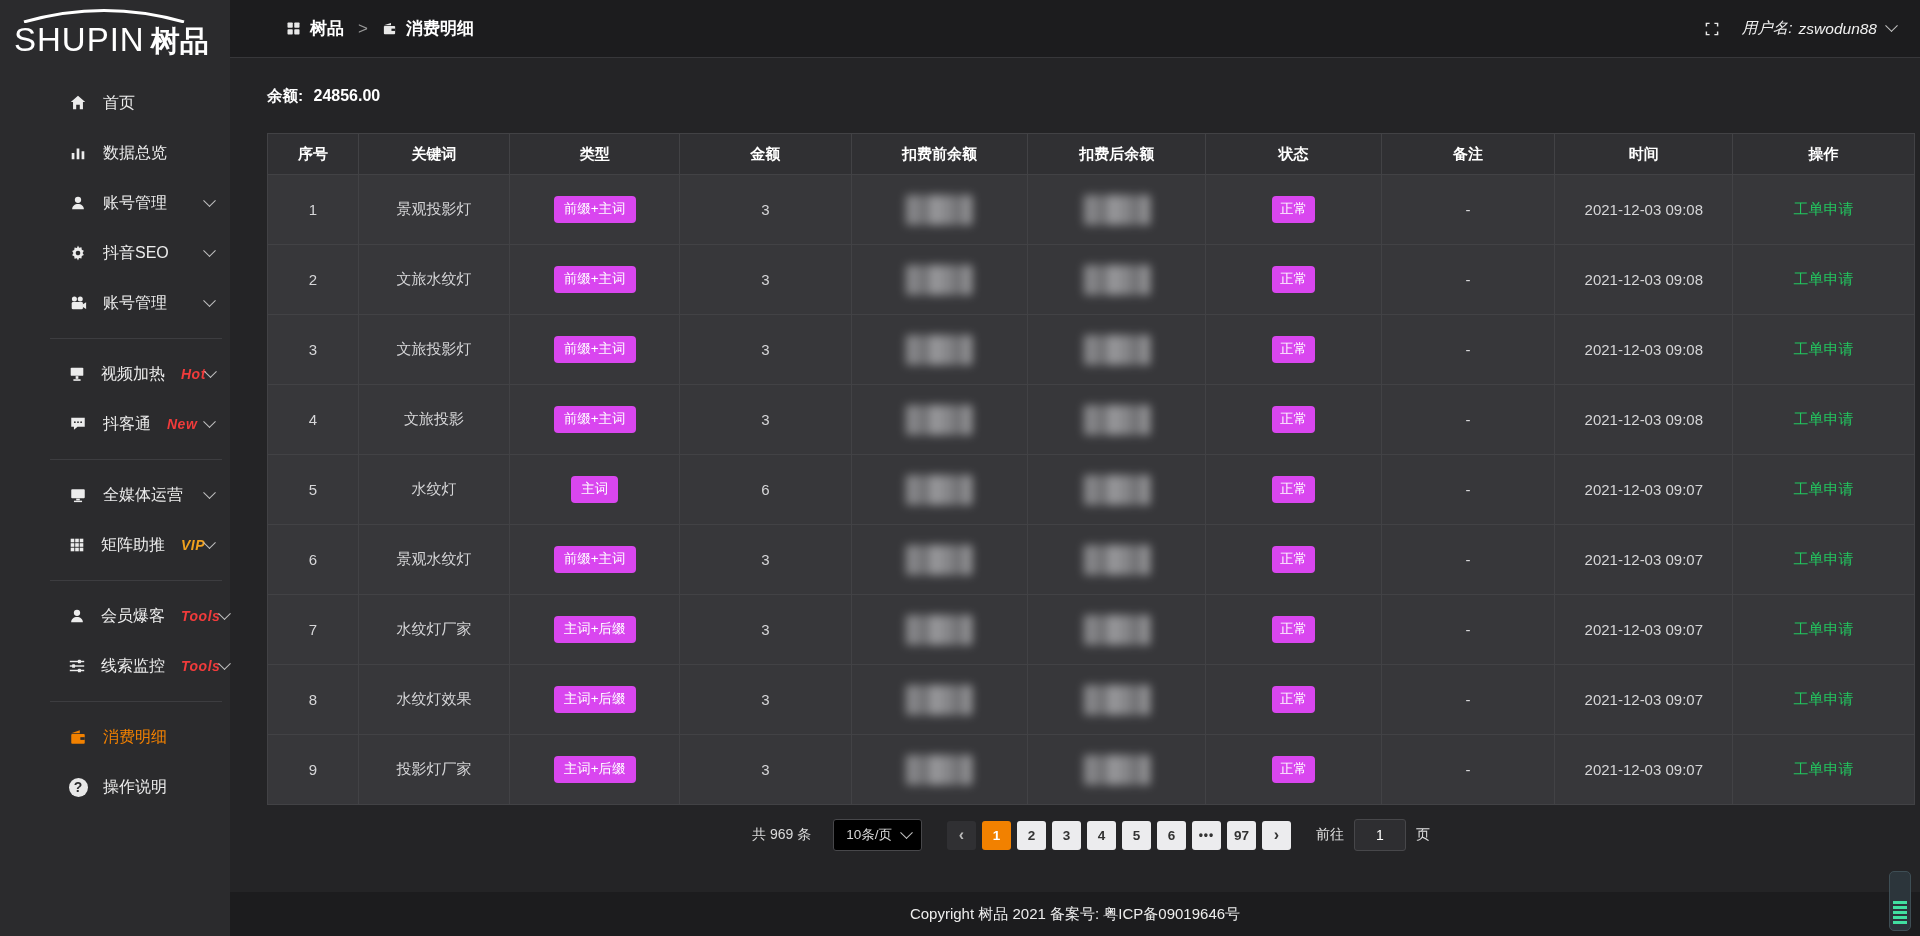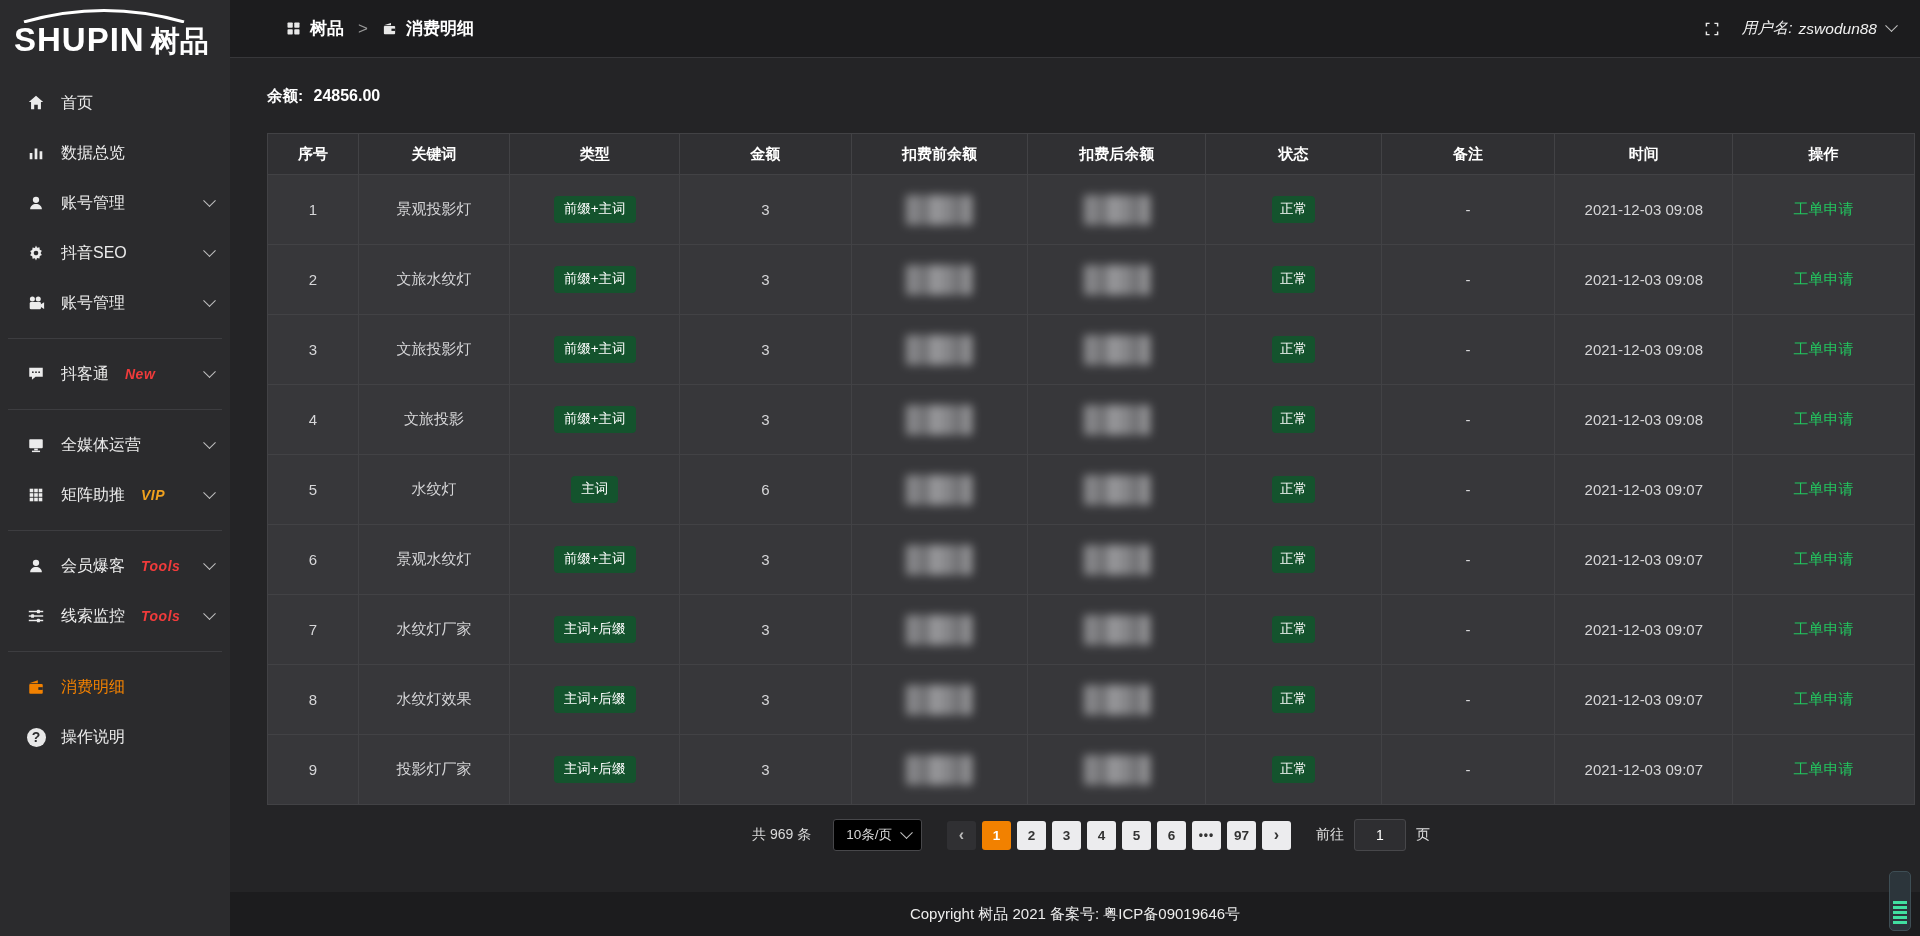--- a/index.html
+++ b/index.html
@@ -4,23 +4,23 @@
 <style>
   html,body{margin:0;padding:0;width:1920px;height:936px;overflow:hidden;
     font-family:"Liberation Sans","DejaVu Sans",sans-serif;background:#242426;}
   .app{display:flex;width:100%;height:100%;position:relative;}
 
   
   .sidebar{width:230px;flex-shrink:0;background:#2b2b2d;display:flex;flex-direction:column;}
   .logo{padding:8px 0 4px 14px;color:#fff;}
   .logo-arc{display:block;margin:0 0 -2px 6px;}
   .logo-row{display:flex;align-items:baseline;}
-  .logo-en{font-weight:700;font-size:33px;letter-spacing:1px;}
+  .logo-en{font-weight:400;font-size:33px;letter-spacing:1px;}
   .logo-cn{font-weight:700;font-size:29px;margin-left:6px;}
-  .nav{margin-top:12px;}
+  .nav{margin-top:12px;margin-left:42px;}
   .nav-item{height:50px;display:flex;align-items:center;padding:0 16px 0 26px;
     color:#ececec;font-size:16px;cursor:pointer;}
   .nav-item.active{color:#f28100;}
   .nav-icon{width:20px;height:20px;margin-right:15px;display:inline-flex;align-items:center;justify-content:center;color:inherit;}
   .nav-label{white-space:nowrap;}
   .nav-badge{margin-left:16px;font-style:italic;font-weight:700;font-size:14px;letter-spacing:.5px;}
   .nav-badge.red{color:#f03b3b;}
   .nav-badge.vip{color:#f0a11e;}
   .chev{margin-left:auto;width:8px;height:8px;border-right:1.6px solid #c0c0c0;
     border-bottom:1.6px solid #c0c0c0;transform:rotate(45deg) translate(-2px,-2px);flex-shrink:0;}
@@ -44,21 +44,21 @@
   .balance{color:#fff;font-weight:700;font-size:15.5px;margin:2px 0 26px 0;}
   .balance .val{font-size:16px;margin-left:6px;}
 
   
   table.data{width:100%;border-collapse:collapse;table-layout:fixed;background:#37373a;}
   table.data th{background:#303033;height:38px;color:#fff;font-size:15px;font-weight:700;
     border:1px solid #424245;text-align:center;}
   table.data td{height:67px;text-align:center;color:#d6d6d8;font-size:15px;border:1px solid #424245;}
   td.kw{color:#f2f2f2;font-size:15.5px;}
   td.tm{color:#ececec;font-weight:500;}
-  .badge-type,.badge-status{background:#14532d;color:#fff;border-radius:4px;
+  .badge-type,.badge-status{background:#d946ef;color:#fff;border-radius:4px;
     padding:5px 10px;font-size:13.5px;display:inline-block;line-height:1.25;}
   .badge-status{padding:5px 8px;}
   .action-link{color:#22c55e;cursor:pointer;text-decoration:none;}
   .blur-block{width:66px;height:30px;margin:0 auto;border-radius:2px;filter:blur(5px);opacity:.85;
     background:repeating-linear-gradient(90deg,#97979a 0 12px,#7d7d80 12px 24px,#ababae 24px 34px);}
 
   
   .pagination{display:flex;align-items:center;justify-content:center;margin-top:14px;
     color:#dadada;font-size:14px;gap:22px;}
   .per-page{height:30px;padding:0 10px 0 12px;background:#000000;border:1px solid #47474a;
@@ -147,20 +147,34 @@
               </g>
             </svg>
           </span>
           <span class="nav-label">账号管理</span>
           <span class="chev"></span>
         </div>
         <div class="nav-divider"></div>
         <div class="nav-item">
           <span class="nav-icon">
             <svg width="18" height="18" viewBox="0 0 20 20">
+              <g fill="currentColor">
+                <rect x="3" y="3" width="14" height="9" rx="1"></rect>
+                <rect x="8.5" y="12.4" width="3" height="3"></rect>
+                <rect x="6" y="15.8" width="8" height="1.8"></rect>
+              </g>
+            </svg>
+          </span>
+          <span class="nav-label">视频加热</span>
+          <span class="nav-badge red">Hot</span>
+          <span class="chev"></span>
+        </div>
+        <div class="nav-item">
+          <span class="nav-icon">
+            <svg width="18" height="18" viewBox="0 0 20 20">
               <path fill="currentColor" d="M2.5 3h15v10h-8l-4 3.5V13h-3z"></path>
               <g fill="#2b2b2d">
                 <circle cx="6.5" cy="8" r="1"></circle>
                 <circle cx="10" cy="8" r="1"></circle>
                 <circle cx="13.5" cy="8" r="1"></circle>
               </g>
             </svg>
           </span>
           <span class="nav-label">抖客通</span>
           <span class="nav-badge red">New</span>

